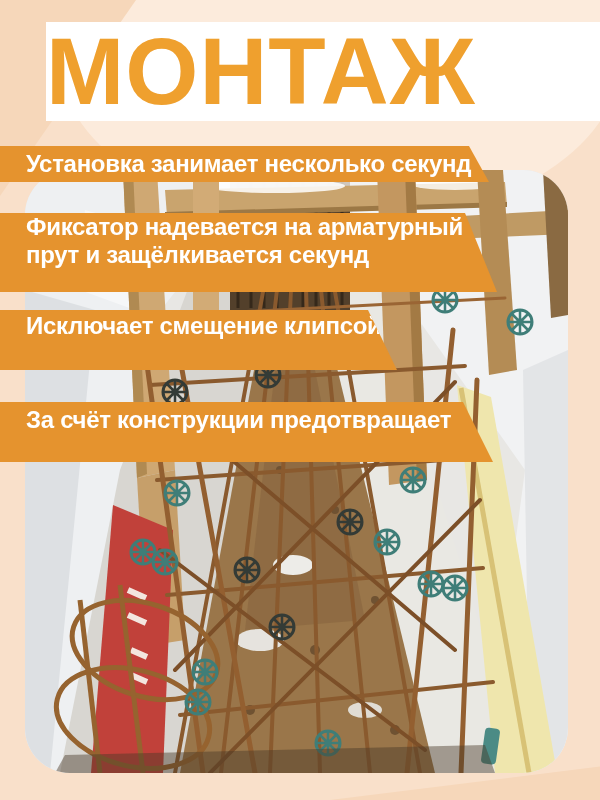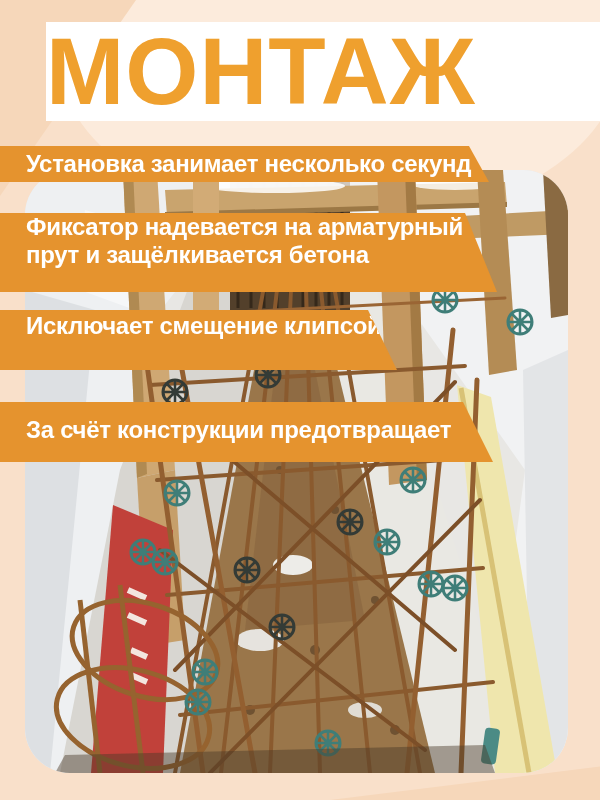--- a/index.html
+++ b/index.html
@@ -57,21 +57,21 @@
     font-weight:700;font-size:24px;letter-spacing:-0.3px;
     box-sizing:border-box;padding-left:26px;
   }
   .banner .line{display:block;line-height:28px;white-space:nowrap;}
   .banner-1{top:146px;height:36px;width:489px;padding-top:4px;
     clip-path:polygon(0 0,calc(100% - 20px) 0,100% 100%,0 100%);}
   .banner-2{top:213px;height:79px;width:497px;padding-top:0;
     clip-path:polygon(0 0,calc(100% - 32px) 0,100% 100%,0 100%);}
   .banner-3{top:310px;height:60px;width:397px;padding-top:2px;
     clip-path:polygon(0 0,calc(100% - 29px) 0,100% 100%,0 100%);}
-  .banner-4{top:402px;height:60px;width:493px;padding-top:14px;
+  .banner-4{top:402px;height:60px;width:493px;padding-top:4px;
     clip-path:polygon(0 0,calc(100% - 30px) 0,100% 100%,0 100%);}
 </style>
 </head>
 <body>
 
 <div class="canvas">
 
   <div class="blob blob-light"></div>
   <div class="blob blob-top-left"></div>
   <div class="blob blob-bottom-right"></div>
@@ -227,21 +227,21 @@
 
       <polygon points="40,585 460,575 470,603 30,603" fill="#4a3927" opacity="0.45"></polygon>
     </svg>
   </div>
 
   <div class="banner banner-1">
     <span class="line">Установка занимает несколько секунд</span>
   </div>
   <div class="banner banner-2">
     <span class="line">Фиксатор надевается на арматурный</span>
-    <span class="line">прут и защёлкивается бетона</span>
+    <span class="line">прут и защёлкивается секунд</span>
   </div>
   <div class="banner banner-3">
     <span class="line">Исключает смещение клипсой</span>
   </div>
   <div class="banner banner-4">
     <span class="line">За счёт конструкции предотвращает</span>
   </div>
 
 </div>
 

